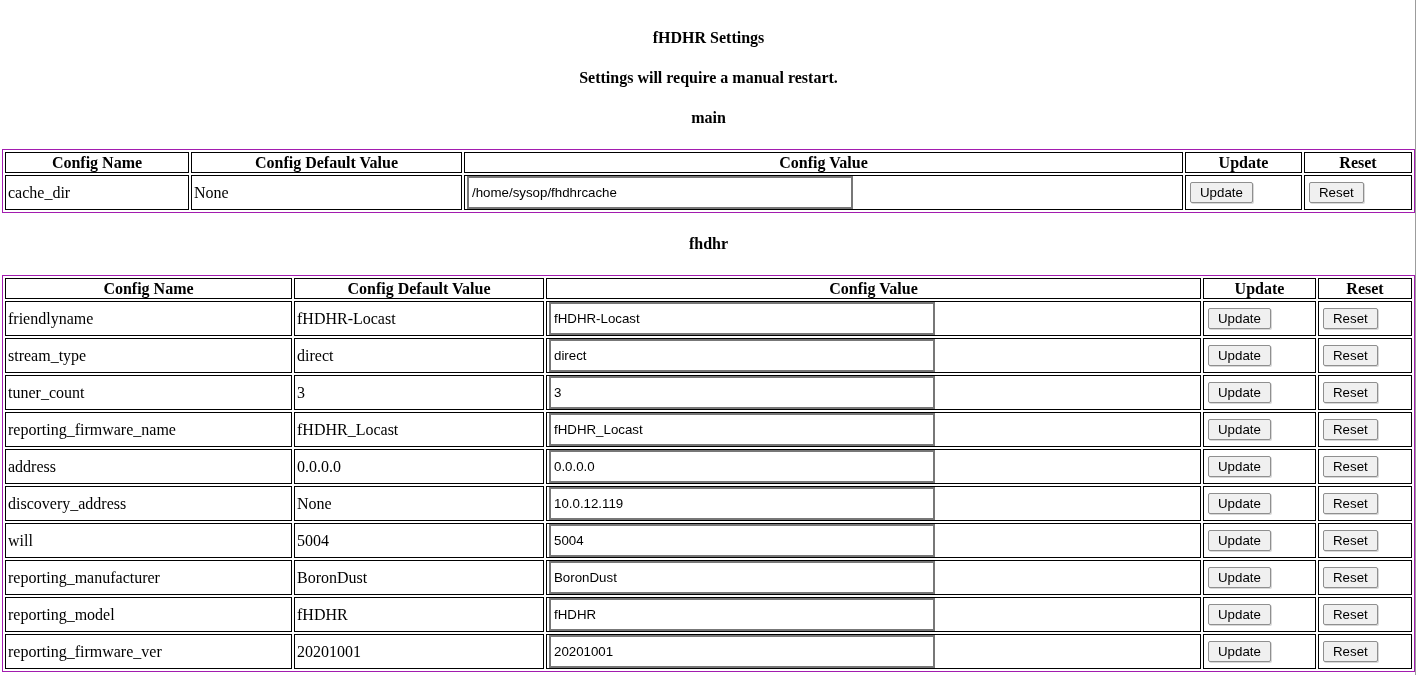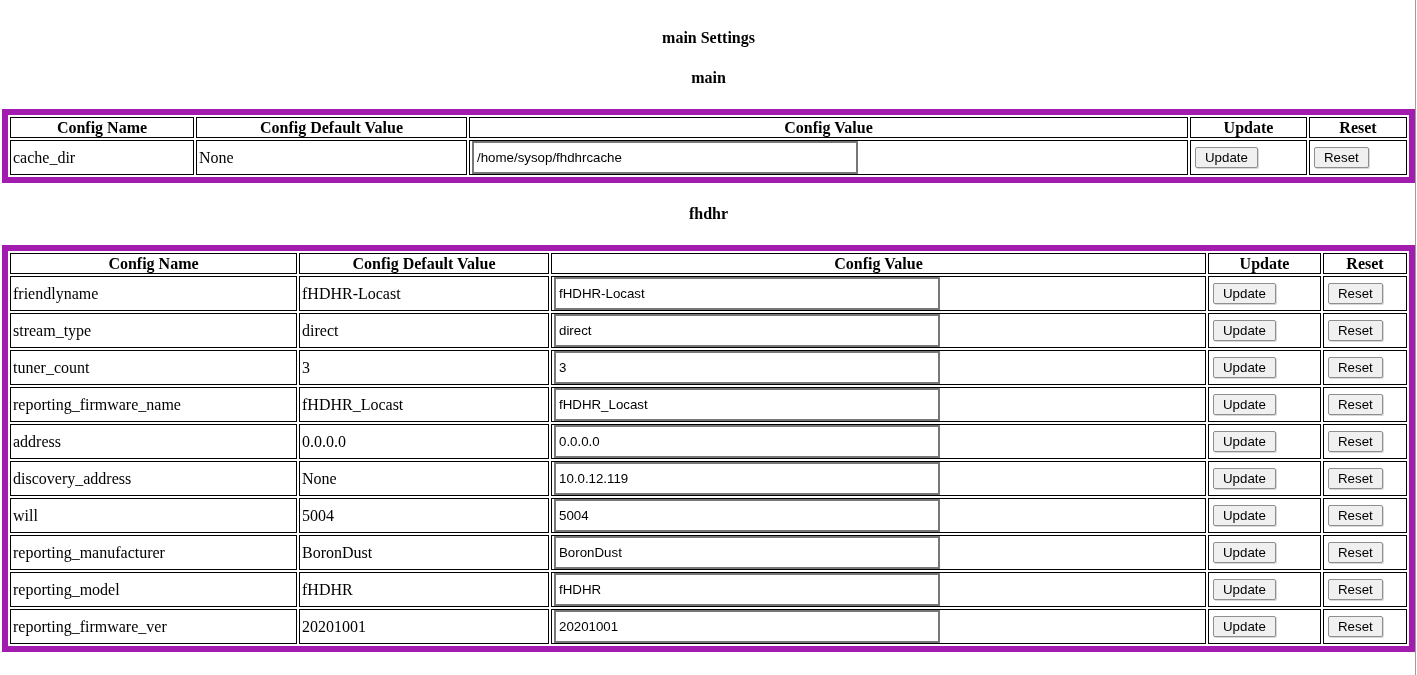--- a/index.html
+++ b/index.html
@@ -16,21 +16,21 @@
     font-weight: bold;
     margin: 22px 0;
     font-family: "Liberation Serif", serif;
   }
   h4.first { margin-top: 27px; }
   table.cfg {
     width: 100%;
     table-layout: fixed;
     border-collapse: separate;
     border-spacing: 2px;
-    border: 6px solid #a21caf;
+    border: 1px solid #a21caf;
     background: #ffffff;
   }
   table.cfg th, table.cfg td {
     border: 1px solid #000000;
     padding: 0 2px;
     overflow: hidden;
     white-space: nowrap;
     vertical-align: middle;
   }
   table.cfg th {
@@ -91,21 +91,22 @@
     width: 1px; height: 675px; background: #9c9c9c;
   }
 </style>
 </head>
 <body>
 
 <div class="window-top-edge"></div>
 <div class="window-right-edge"></div>
 
 <div>
-  <h4 class="center-head first">main Settings</h4>
+  <h4 class="center-head first">fHDHR Settings</h4>
+  <h4 class="center-head">Settings will require a manual restart.</h4>
 
   <section>
     <h4 class="center-head">main</h4>
     <table class="cfg t0">
       <colgroup>
         <col class="c0">
           <col class="c1">
           <col class="c2">
           <col class="c3">
           <col class="c4">

